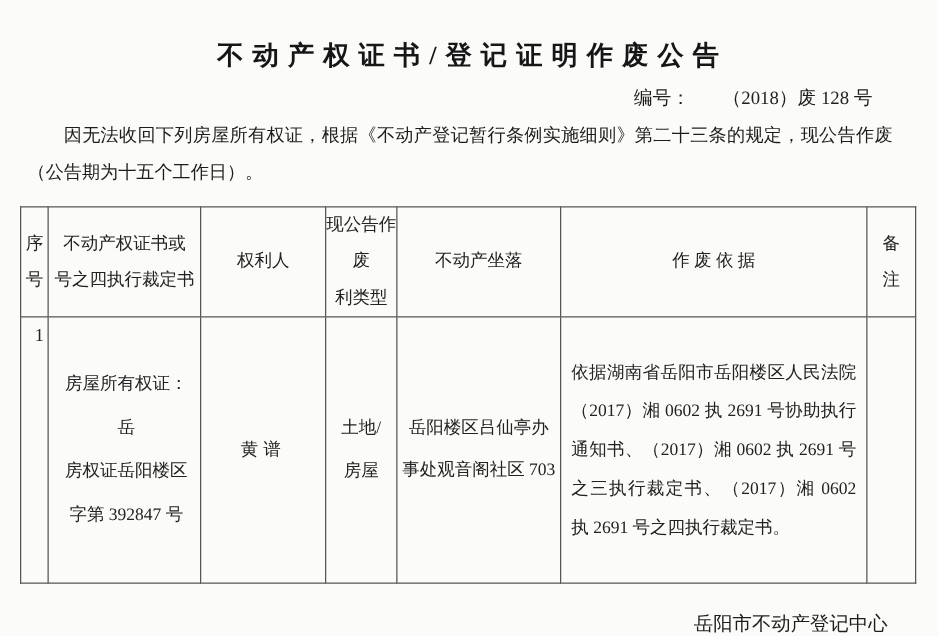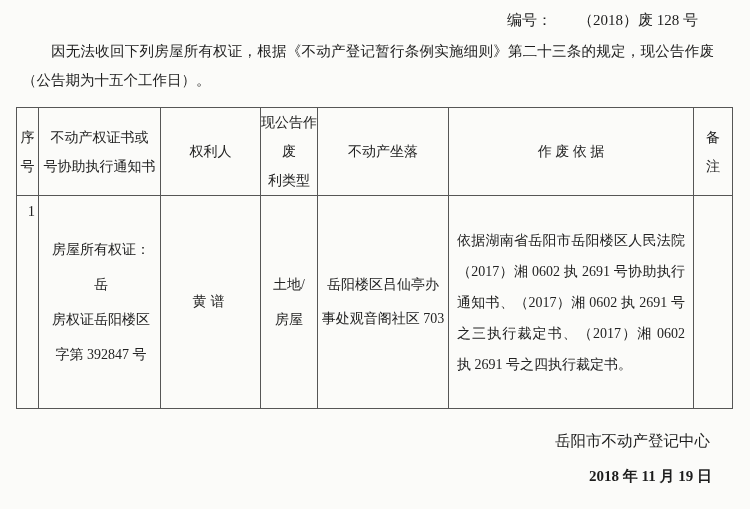--- a/index.html
+++ b/index.html
@@ -89,20 +89,21 @@
     padding-right: 38px;
     font-size: 15px;
     font-weight: 600;
   }
 </style>
 </head>
 <body>
 
 <div class="page">
 
+  <h1 class="title">不 动 产 权 证 书 / 登 记 证 明 作 废 公 告</h1>
 
   <div class="doc-no">
     <span class="label">编号：</span><span>（2018）废 128 号</span>
   </div>
 
   <p class="intro">因无法收回下列房屋所有权证，根据《不动产登记暂行条例实施细则》第二十三条的规定，现公告作废（公告期为十五个工作日）。</p>
 
   <table class="notice-table">
     <colgroup>
       <col style="width:22px">
@@ -111,21 +112,21 @@
       <col style="width:57px">
       <col style="width:131px">
       <col style="width:245px">
       <col style="width:39px">
     </colgroup>
     <thead>
       <tr>
         <th class="pre">序
 号</th>
         <th class="pre">不动产权证书或
-号协助执行通知书</th>
+号之四执行裁定书</th>
         <th class="pre">权利人</th>
         <th class="pre">现公告作废
 利类型</th>
         <th class="pre">不动产坐落</th>
         <th class="pre">作 废 依 据</th>
         <th class="pre">备
 注</th>
       </tr>
     </thead>
     <tbody>

